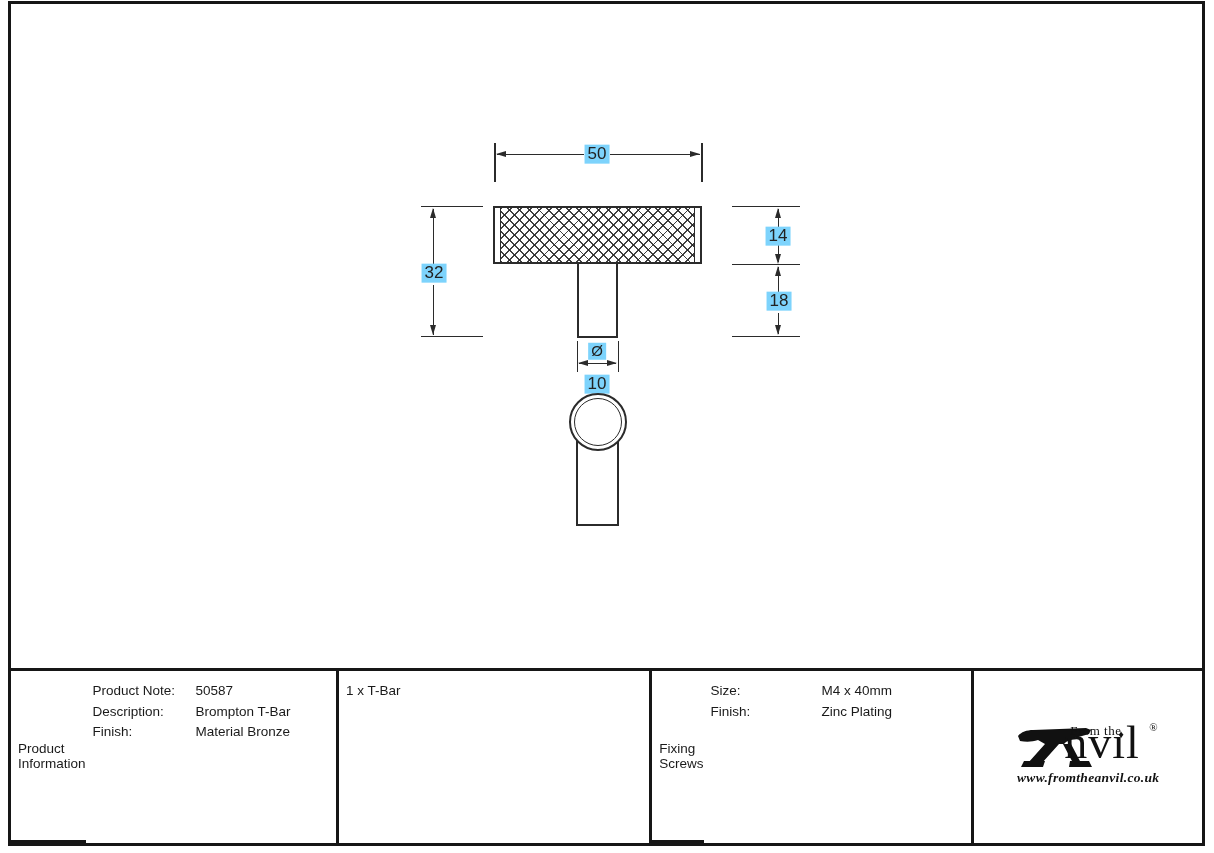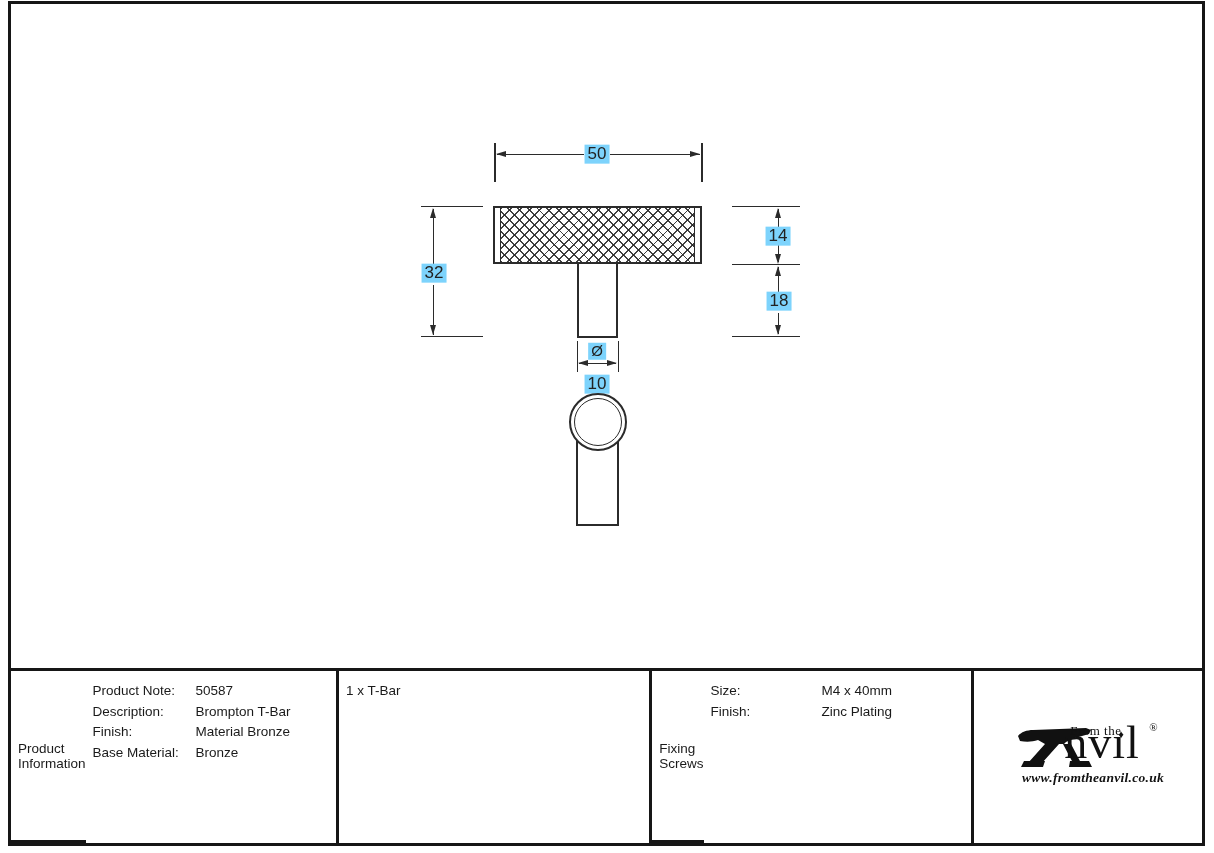--- a/index.html
+++ b/index.html
@@ -81,21 +81,21 @@
     position:absolute; left:58px; top:-2px;
     font-family:"Liberation Serif", serif; font-size:13px; letter-spacing:.5px; color:#111; white-space:nowrap;
   }
   .logo-diamond { position:absolute; left:106px; top:3px; font-size:11px; color:#111; }
   .logo-brand {
     position:absolute; left:52px; top:-5px;
     font-family:"Liberation Serif", serif; font-size:46px; line-height:1; letter-spacing:1px; color:#111; white-space:nowrap;
   }
   .logo-reg { position:absolute; left:137px; top:-4px; font-family:"Liberation Serif", serif; font-size:11px; color:#111; }
   .logo-site {
-    position:absolute; left:0; top:45px; width:100%; text-align:right;
+    position:absolute; left:0; top:45px; width:100%; text-align:center;
     font-family:"Liberation Serif", serif; font-style:italic; font-weight:bold;
     font-size:13.5px; letter-spacing:.3px; color:#111; white-space:nowrap;
   }
 </style>
 </head>
 <body>
 
 <div class="page">
   <div class="frame">
 
@@ -164,24 +164,20 @@
             <span class="k">Product Note:</span>
             <span class="val">50587</span>
           </div>
           <div class="kv">
             <span class="k">Description:</span>
             <span class="val">Brompton T-Bar</span>
           </div>
           <div class="kv">
             <span class="k">Finish:</span>
             <span class="val">Material Bronze</span>
-          </div>
-          <div class="kv">
-            <span class="k">Base Material:</span>
-            <span class="val">Bronze</span>
           </div>
         </div>
       </div>
 
       <div class="col col-2">
         <div class="cell-body">
           <div class="pack-line">1 x T-Bar</div>
         </div>
       </div>
 

